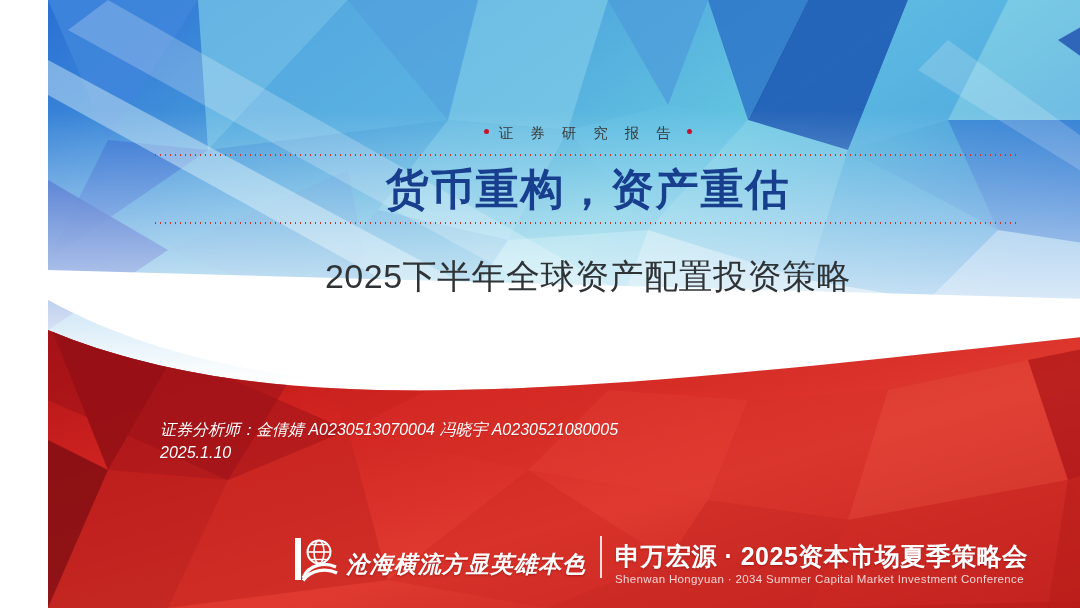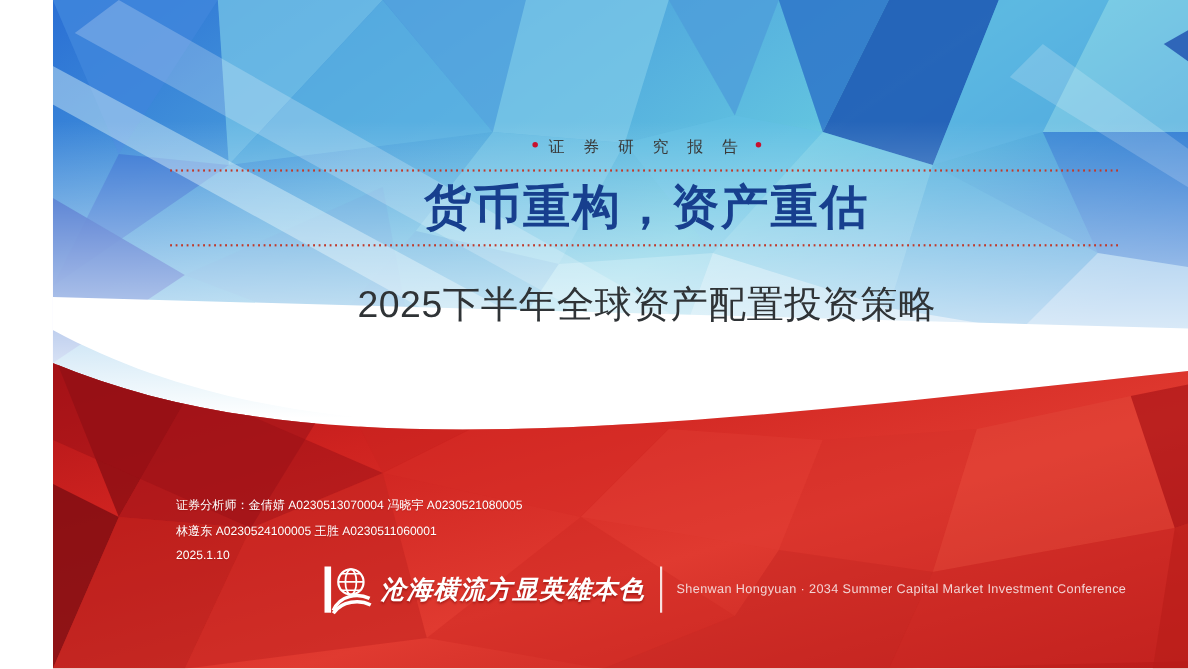--- a/index.html
+++ b/index.html
@@ -100,38 +100,38 @@
     color: #2f3336;
     letter-spacing: 0.5px;
     white-space: nowrap;
     z-index: 6;
   }
 
   
   .credits {
     position: absolute;
     left: 112px;
-    top: 449px;
+    top: 419px;
     z-index: 6;
     color: #ffffff;
-    font-size: 11px;
+    font-size: 16px;
     line-height: 22.5px;
     white-space: nowrap;
     text-shadow: 0 1px 1px rgba(120,0,0,0.25);
+    font-style: italic;
   }
   .credits div { white-space: nowrap; }
 
   
   .footer {
     position: absolute;
     left: 246px;
-    top: 508px;
+    top: 536px;
     height: 56px;
     display: flex;
-    align-items: center;
     z-index: 7;
   }
   .brand-mark {
     width: 46px;
     height: 46px;
     margin-right: 6px;
     flex: none;
   }
   .slogan-block {
     display: flex;
@@ -282,21 +282,20 @@
   </div>
 
   <div class="rule rule-top"></div>
   <div class="rule rule-bottom"></div>
 
   <div class="main-title">货币重构，资产重估</div>
   <div class="subtitle">2025下半年全球资产配置投资策略</div>
 
   <div class="credits">
     <div>证券分析师：金倩婧 A0230513070004  冯晓宇 A0230521080005</div>
-    <div>林遵东 A0230524100005 王胜 A0230511060001</div>
     <div>2025.1.10</div>
   </div>
 
   <div class="footer">
 
     <svg class="brand-mark" viewBox="0 0 46 46">
       <rect x="1" y="2" width="6" height="42" fill="#ffffff"></rect>
       <circle cx="25" cy="16" r="11.5" fill="none" stroke="#ffffff" stroke-width="2"></circle>
       <ellipse cx="25" cy="16" rx="5" ry="11.5" fill="none" stroke="#ffffff" stroke-width="1.6"></ellipse>
       <line x1="13.5" y1="16" x2="36.5" y2="16" stroke="#ffffff" stroke-width="1.6"></line>
@@ -306,18 +305,19 @@
       <path d="M9,44.5 C17,33 33,32 43,37" fill="none" stroke="#ffffff" stroke-width="3.2"></path>
     </svg>
 
     <div class="slogan-block">
       <div class="slogan-cn">沧海横流方显英雄本色</div>
     </div>
 
     <div class="divider-bar"></div>
 
     <div class="conf-block">
+      <div class="conf-cn">申万宏源 · 2025资本市场夏季策略会</div>
       <div class="conf-en">Shenwan Hongyuan · 2034 Summer Capital Market Investment Conference</div>
     </div>
 
   </div>
 
 </div>
 
 </body></html>

